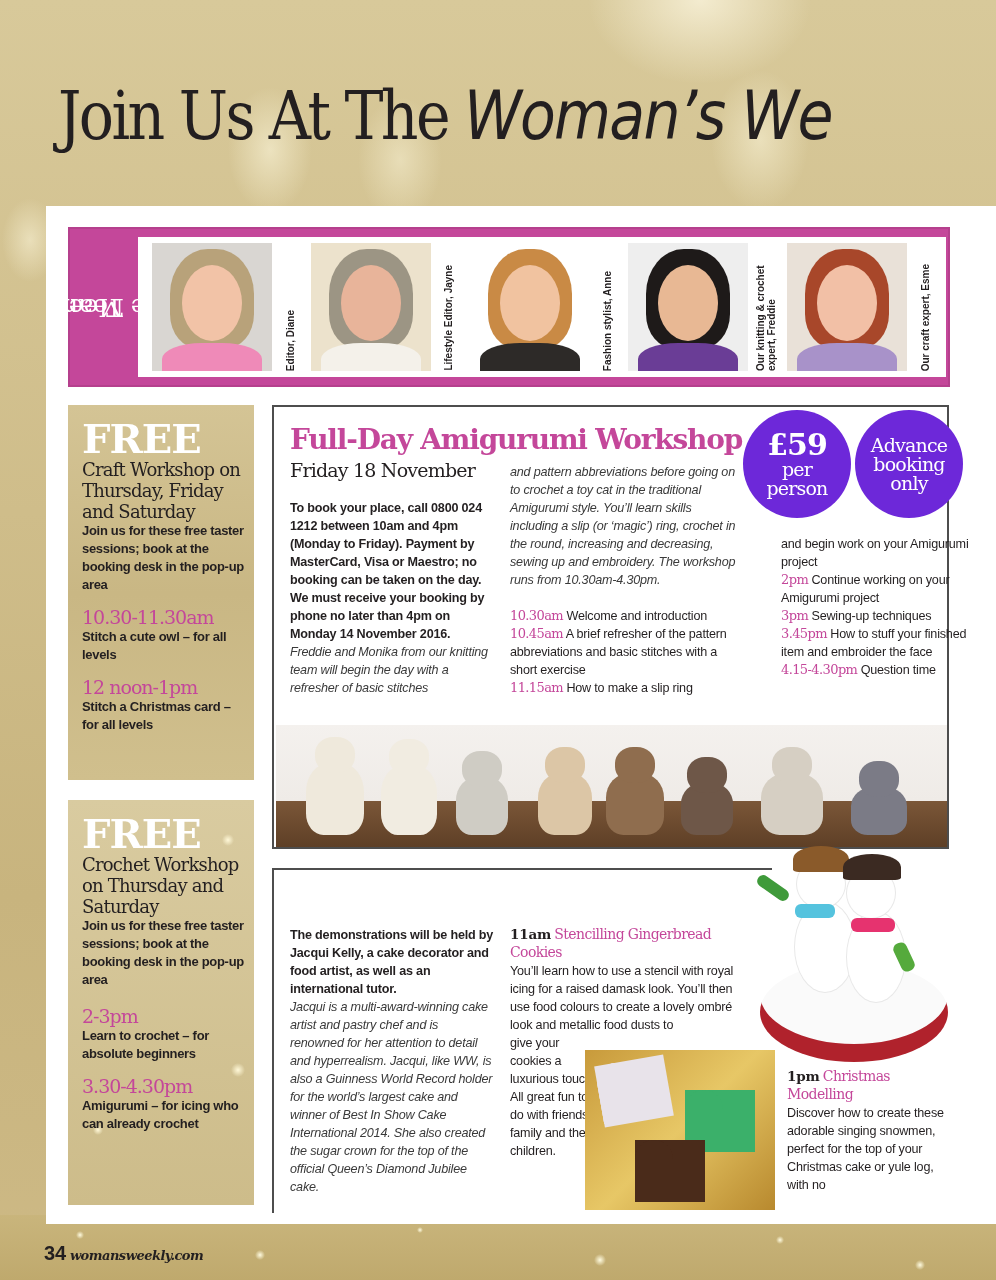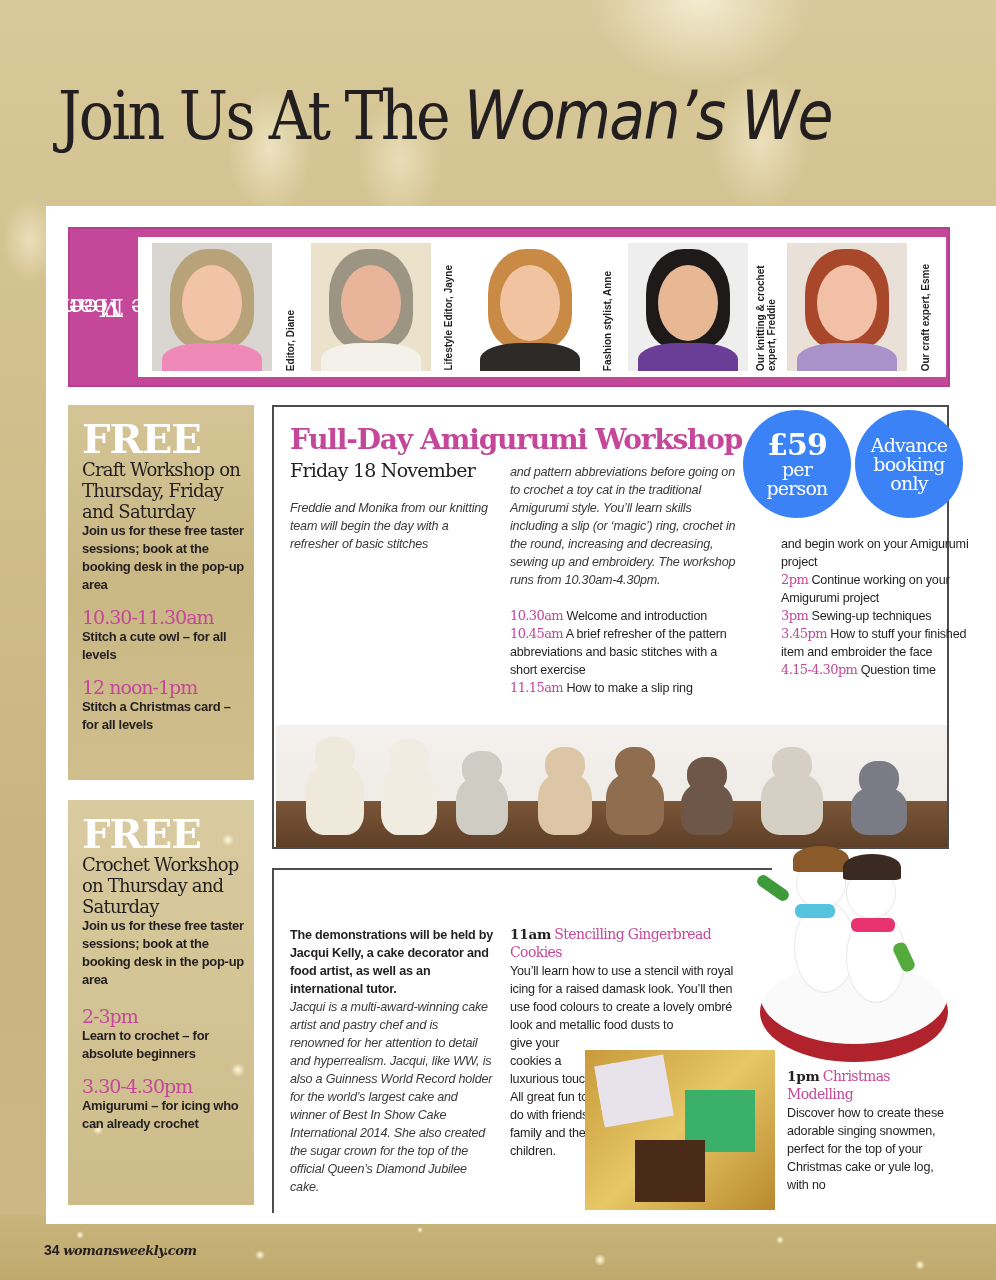--- a/index.html
+++ b/index.html
@@ -127,21 +127,21 @@
   }
   .col { position: absolute; font-size: 12.6px; line-height: 18px; color: #231f20; letter-spacing: -0.2px; }
   .bold { font-weight: bold; }
   .ital { font-style: italic; color: #3a3a3a; }
   .pink { color: #c4479a; font-family: "DejaVu Serif", serif; font-size: 13px; letter-spacing: -0.6px; }
   .sched p { margin: 0; }
   .gap { height: 18px; }
 
   .badge {
     position: absolute; width: 108px; height: 108px; border-radius: 50%;
-    background: #3b82f6; color: #fff; text-align: center;
+    background: #6d28d9; color: #fff; text-align: center;
     font-family: "DejaVu Serif", serif;
     display: flex; flex-direction: column; align-items: center; justify-content: center;
   }
   .badge1 { left: 743px; top: 410px; }
   .badge2 { left: 855px; top: 410px; }
   .badge .big { font-size: 30px; line-height: 30px; font-weight: bold; letter-spacing: -1px; }
   .badge .sm { font-size: 19px; line-height: 19px; letter-spacing: -0.8px; }
 
   .toys {
     position: absolute; left: 2px; top: 318px; width: 671px; height: 122px;
@@ -170,21 +170,21 @@
     position: absolute; left: 5px; top: 120px; width: 188px; height: 100px;
     border-radius: 50%; background: #fafafa;
     box-shadow: inset 0 -18px 0 #b0222c;
   }
   .snow-body { position: absolute; border-radius: 50%; background: #fff; box-shadow: 0 0 0 1px #e8e8e8; }
   .hat { position: absolute; border-radius: 50% 50% 10% 10%; }
 
   .footer {
     position: absolute; left: 44px; top: 1242px; font-size: 13px; color: #231f20;
   }
-  .footer .pg { font-weight: bold; font-size: 14px; }
+  .footer .pg { font-weight: bold; font-size: 20px; }
   .footer .site { font-family: "DejaVu Serif", serif; font-style: italic; font-weight: bold; font-size: 13px; letter-spacing: -0.5px; }
 </style>
 </head>
 <body>
 
 <div class="glitter"></div>
 
 <h1 class="title"><span>Join Us At The </span><em>Woman’s We</em></h1>
 
 <div class="panel"></div>
@@ -268,20 +268,21 @@
   <div class="side-desc">Learn to crochet – for absolute beginners</div>
   <div class="side-time">3.30-4.30pm</div>
   <div class="side-desc">Amigurumi – for icing who can already crochet</div>
 </aside>
 
 <section class="box box1">
   <h2 class="box-title" style="left:16px; top:16px;">Full-Day Amigurumi Workshop</h2>
   <div class="box-sub" style="left:16px; top:52px;">Friday 18 November</div>
 
   <div class="col" style="left:16px; top:92px; width:200px;">
+    <p class="bold">To book your place, call 0800 024 1212 between 10am and 4pm (Monday to Friday). Payment by MasterCard, Visa or Maestro; no booking can be taken on the day. We must receive your booking by phone no later than 4pm on Monday 14 November 2016.</p>
     <p class="ital">Freddie and Monika from our knitting team will begin the day with a refresher of basic stitches</p>
   </div>
 
   <div class="col" style="left:236px; top:56px; width:230px;">
     <p class="ital">and pattern abbreviations before going on to crochet a toy cat in the traditional Amigurumi style. You’ll learn skills including a slip (or ‘magic’) ring, crochet in the round, increasing and decreasing, sewing up and embroidery. The workshop runs from 10.30am-4.30pm.</p>
     <div class="gap"></div>
     <div class="sched">
       <p><span class="pink">10.30am</span> <span>Welcome and introduction</span></p>
       <p><span class="pink">10.45am</span> <span>A brief refresher of the pattern abbreviations and basic stitches with a short exercise</span></p>
       <p><span class="pink">11.15am</span> <span>How to make a slip ring</span></p>

